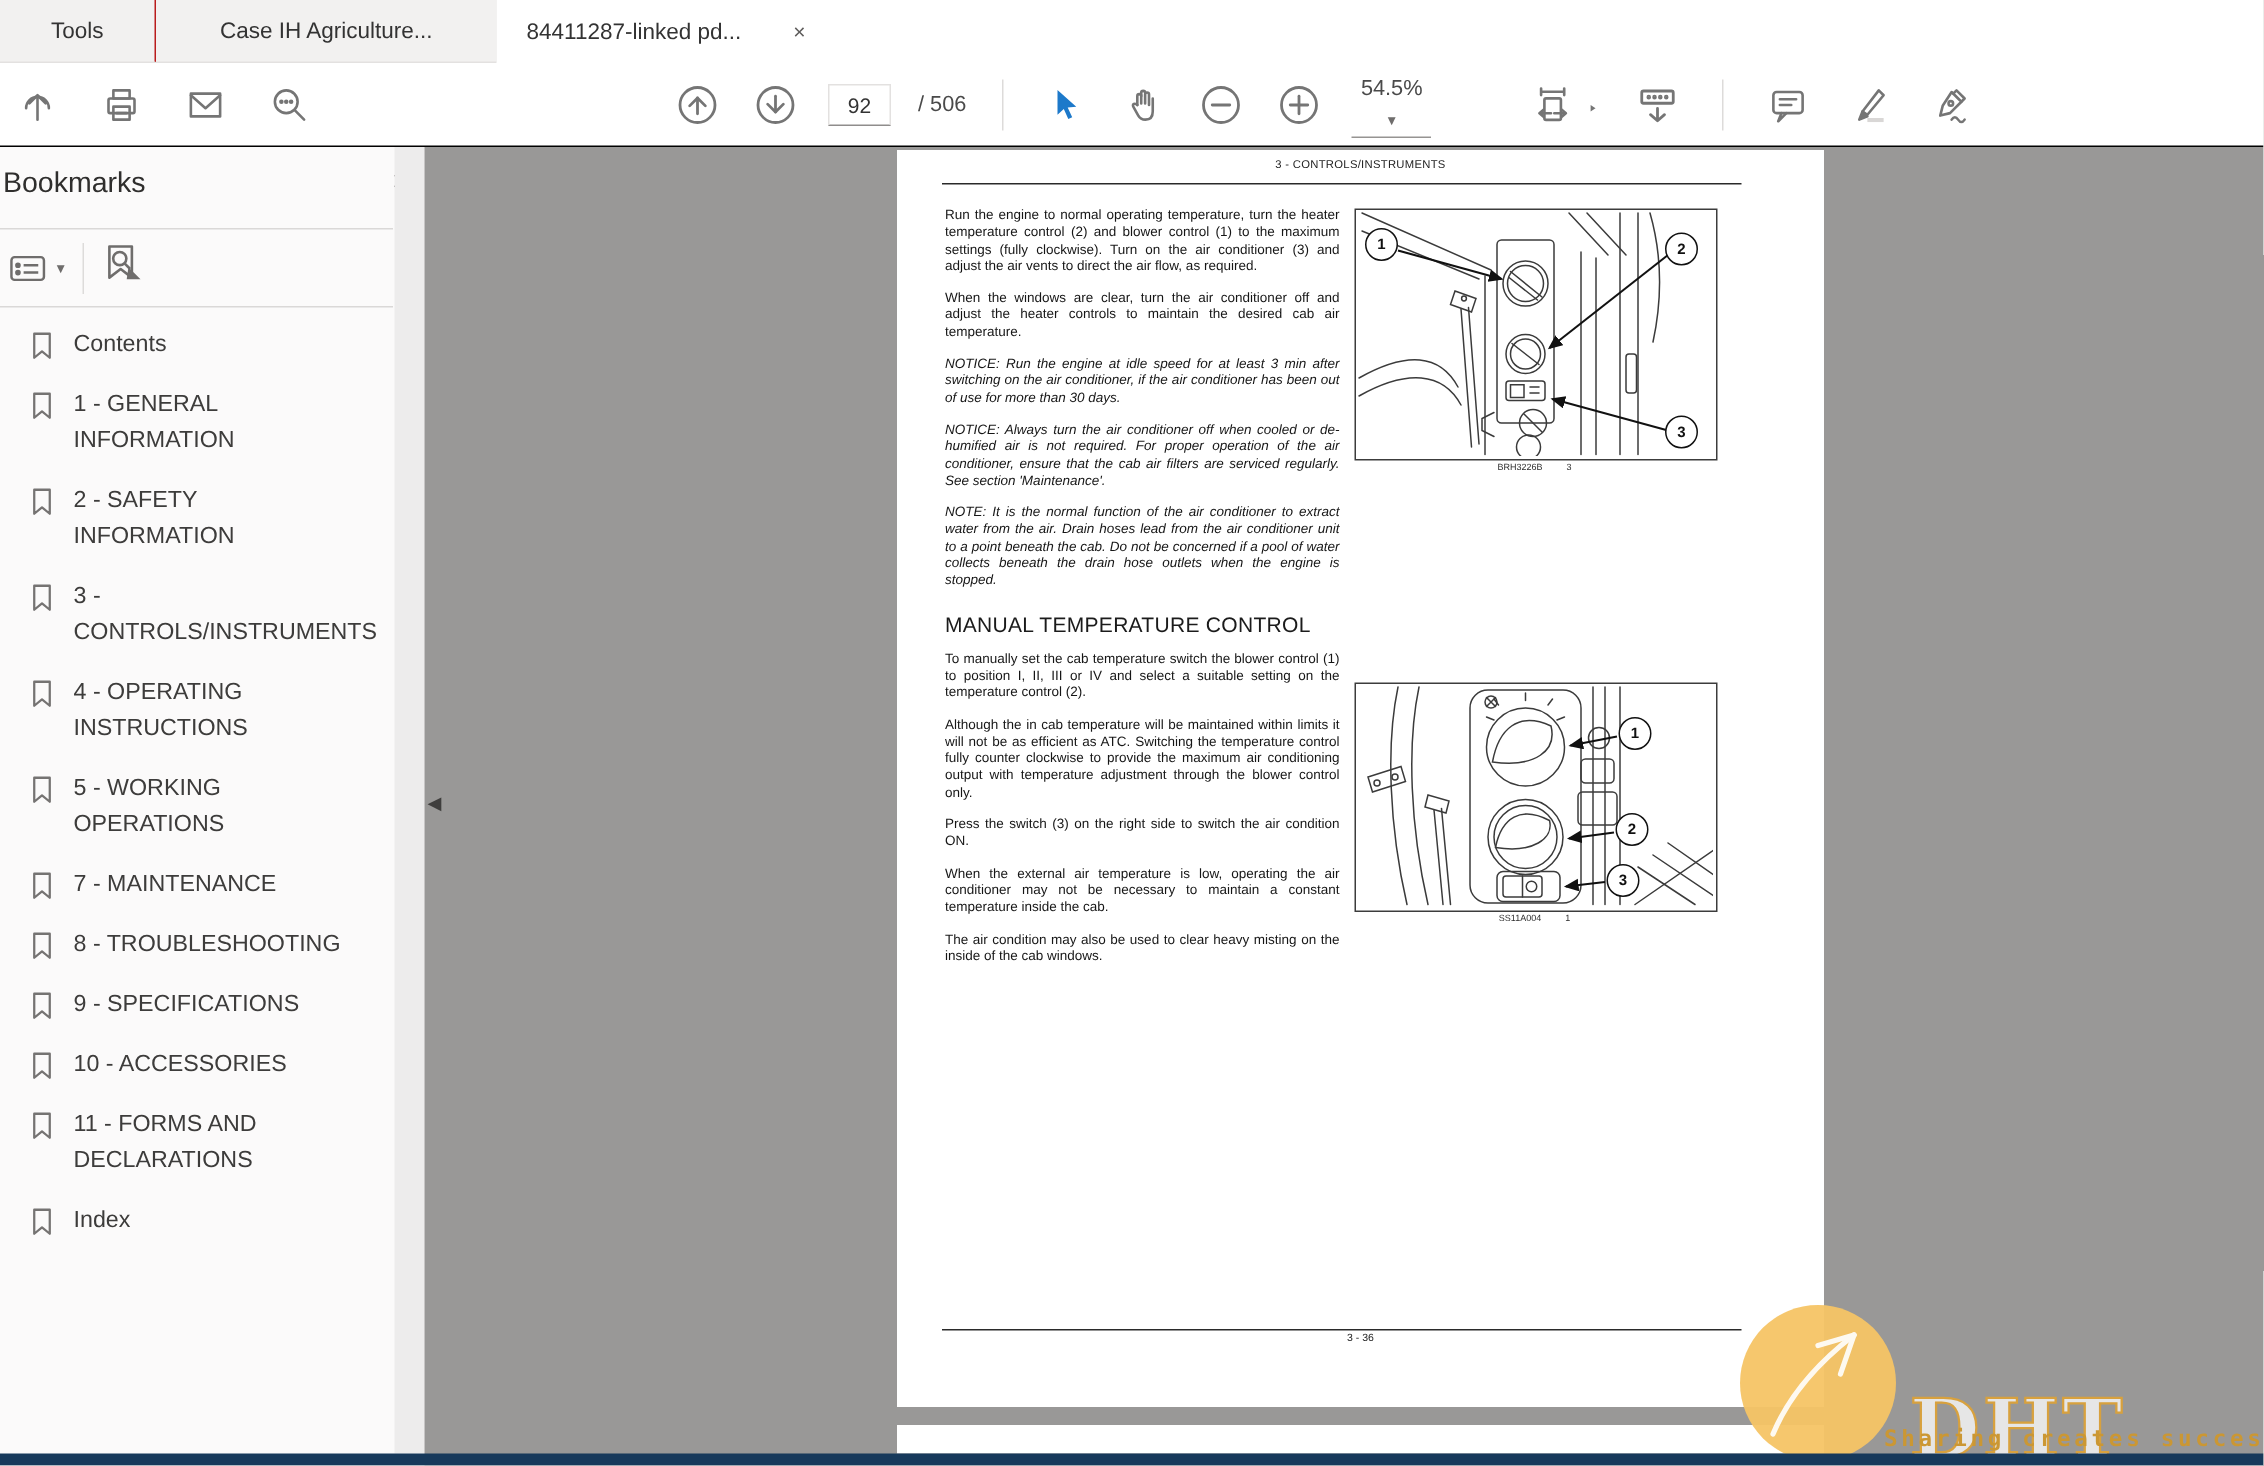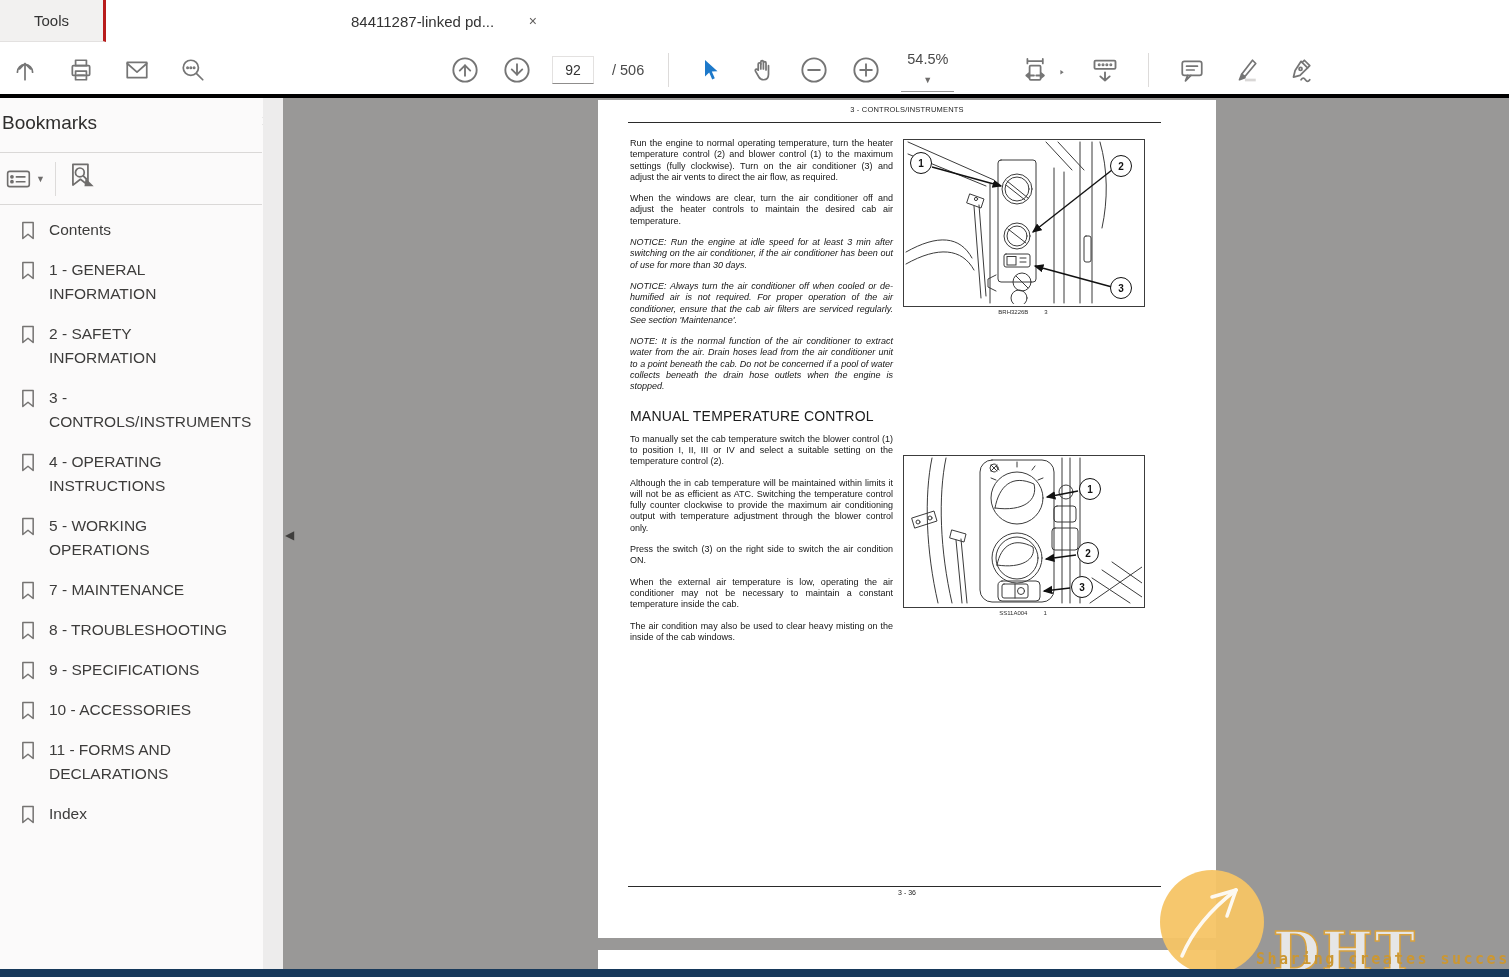--- a/index.html
+++ b/index.html
@@ -11,21 +11,21 @@
   #tabbar{left:0;top:0;width:1509px;height:42px;background:#fff;}
   .tab{position:absolute;top:0;height:41px;display:flex;align-items:center;justify-content:center;
        font-size:15px;color:#333;background:#f2f1f0;border-bottom:1px solid #e3e1e0;}
   #tab-tools{left:0;width:103px;border-right:3px solid #b91c1c;}
   #tab-doc1{left:104px;width:227px;border-right:1px solid #d9d7d6;}
   #tab-doc2{left:331px;width:220px;background:#fff;border-bottom:none;height:42px;
             justify-content:space-between;padding:0 14px 0 20px;box-sizing:border-box;}
   .tab-close{font-size:14px;color:#5f5d5c;margin-left:10px;cursor:default;}
 
   
-  #toolbar{left:0;top:42px;width:1509px;height:56px;background:#fff;border-bottom:4px solid #000000;box-sizing:border-box;}
+  #toolbar{left:0;top:42px;width:1509px;height:56px;background:#fff;border-bottom:1px solid #000000;box-sizing:border-box;}
   .tgroup{position:absolute;top:0;height:55px;display:flex;align-items:center;}
   .ticon{display:flex;align-items:center;justify-content:center;width:34px;height:34px;}
   .ticon svg{stroke:#757575;fill:none;stroke-width:1.6;stroke-linecap:round;stroke-linejoin:round;}
   .tsep{width:1px;height:34px;background:#dddbda;margin:0 6px;}
   #page-num-input{width:36px;height:24px;border:1px solid #e3e1e0;border-bottom:1px solid #8f8d8c;
       font-size:14px;color:#333;text-align:center;font-family:"Liberation Sans",sans-serif;outline:none;background:#fff;}
   .ttext{font-size:14.5px;color:#4a4a4a;}
   .zoombox{display:flex;align-items:center;gap:8px;border-bottom:1px solid #969492;padding:4px 6px 6px 6px;flex-direction:column;}
   .caret{font-size:9px;color:#6f6d6c;}
 
@@ -76,20 +76,23 @@
   #wm-tagline{left:1256px;top:950px;width:253px;overflow:hidden;white-space:nowrap;z-index:20;
               font-family:"DejaVu Sans Mono",monospace;font-weight:bold;font-size:15px;
               letter-spacing:2.5px;color:#cb9733;}
 </style>
 </head>
 <body>
 
 <div id="tabbar" class="abs">
   <div id="tab-tools" class="tab">
     <span>Tools</span>
+  </div>
+  <div id="tab-doc1" class="tab">
+    <span>Case IH Agriculture...</span>
   </div>
   <div id="tab-doc2" class="tab">
     <span>84411287-linked pd...</span>
     <span class="tab-close">×</span>
   </div>
 </div>
 
 <div id="toolbar" class="abs">
   <div class="tgroup" style="left:8px;gap:22px;">
     <span class="ticon">

